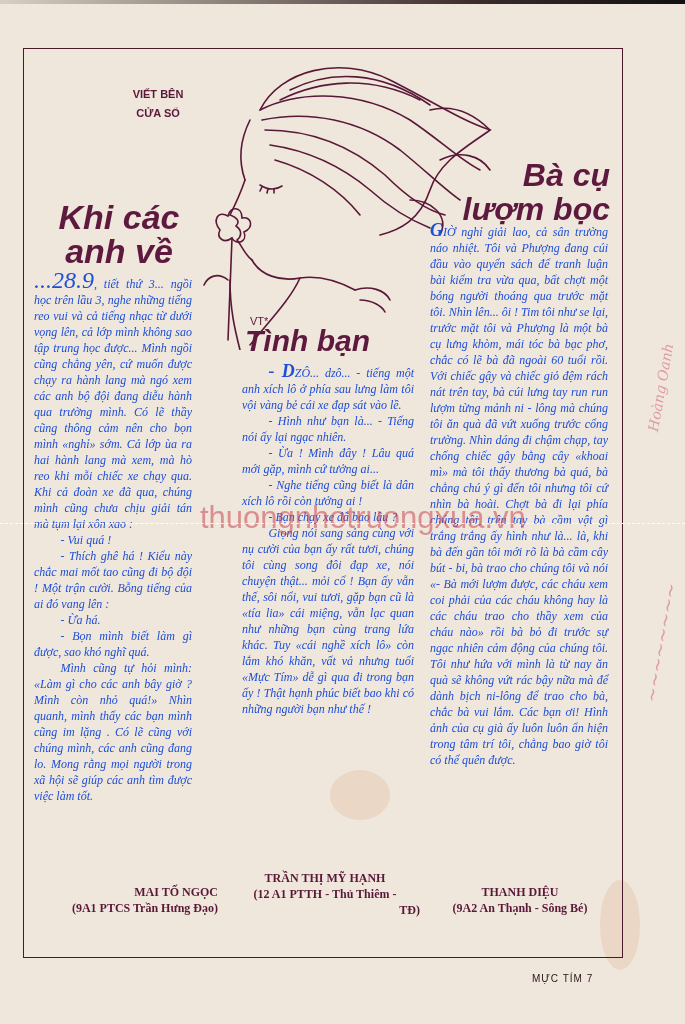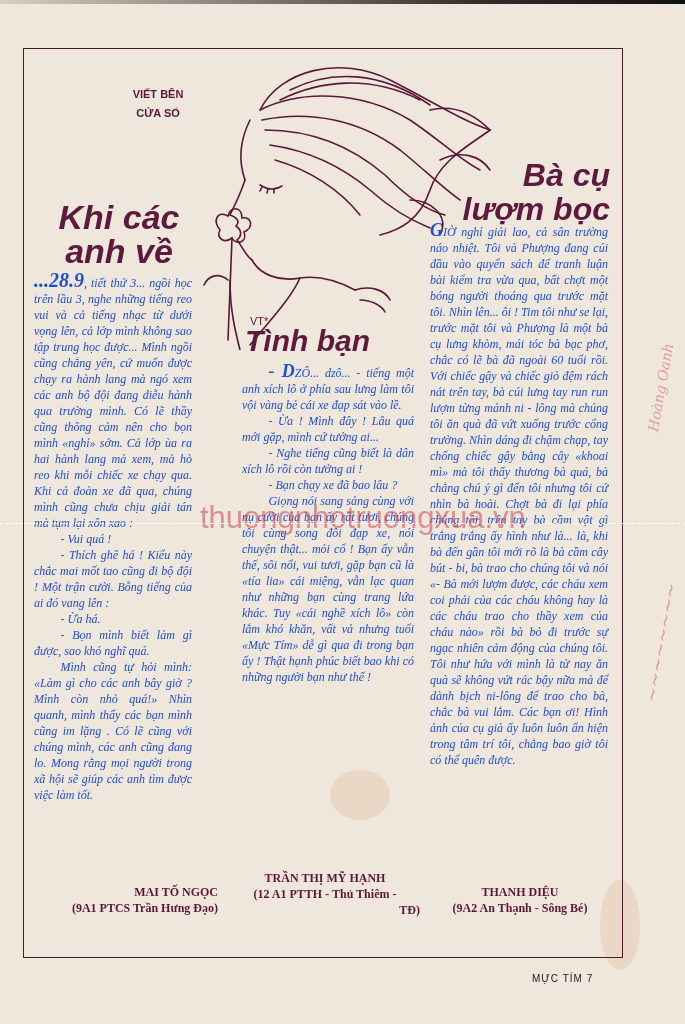--- a/index.html
+++ b/index.html
@@ -34,21 +34,21 @@
     .col {
       position: absolute; font-style: italic; font-size: 12px; line-height: 16px;
       text-align: justify; color: #1d4ed8;
     }
     .col p { margin: 0; }
     .col p.ind { text-indent: 2.2em; }
     .col-1 { left: 34px; top: 272px; width: 158px; }
     .col-2 { left: 242px; top: 363px; width: 172px; }
     .col-3 { left: 430px; top: 222px; width: 178px; }
     .dropcap { font-size: 18px; font-weight: bold; font-style: italic; }
-    .bigdate { font-size: 20px; font-weight: bold; font-style: italic; }
+    .bigdate { font-size: 24px; font-weight: normal; font-style: italic; }
     .byline {
       position: absolute; text-align: center; font-weight: bold; font-size: 12px;
       line-height: 16px; color: #5a1838; font-style: normal;
     }
     .byline-1 { left: 28px; top: 884px; width: 190px; text-align: right; }
     .byline-2 { left: 230px; top: 870px; width: 190px; }
     .byline-2 .aff { text-align: right; display: block; }
     .byline-3 { left: 424px; top: 884px; width: 192px; }
     .footer {
       position: absolute; left: 532px; top: 973px;
@@ -134,20 +134,21 @@
   <p><span class="bigdate">...28.9</span><span>, tiết thứ 3... ngồi học trên lầu 3, nghe những tiếng reo vui và cả tiếng nhạc từ dưới vọng lên, cả lớp mình không sao tập trung học được... Mình ngồi cũng chẳng yên, cứ muốn được chạy ra hành lang mà ngó xem các anh bộ đội đang diễu hành qua trường mình. Có lẽ thầy cũng thông cảm nên cho bọn mình «nghỉ» sớm. Cả lớp ùa ra hai hành lang mà xem, mà hò reo khi mỗi chiếc xe chạy qua. Khi cả đoàn xe đã qua, chúng mình cũng chưa chịu giải tán mà tụm lại xôn xao :</span></p>
   <p class="ind">- Vui quá !</p>
   <p class="ind">- Thích ghê há ! Kiểu này chắc mai mốt tao cũng đi bộ đội ! Một trận cười. Bỗng tiếng của ai đó vang lên :</p>
   <p class="ind">- Ừa há.</p>
   <p class="ind">- Bọn mình biết làm gì được, sao khó nghĩ quá.</p>
   <p class="ind">Mình cũng tự hỏi mình: «Làm gì cho các anh bây giờ ? Mình còn nhỏ quá!» Nhìn quanh, mình thấy các bạn mình cũng im lặng . Có lẽ cũng với chúng mình, các anh cũng đang lo. Mong rằng mọi người trong xã hội sẽ giúp các anh tìm được việc làm tốt.</p>
 </div>
 
 <div class="col col-2">
   <p class="ind"><span class="dropcap">- D</span><span>ZÔ... dzô... - tiếng một anh xích lô ở phía sau lưng làm tôi vội vàng bẻ cái xe đạp sát vào lề.</span></p>
+  <p class="ind">- Hình như bạn là... - Tiếng nói ấy lại ngạc nhiên.</p>
   <p class="ind">- Ừa ! Mình đây ! Lâu quá mới gặp, mình cứ tưởng ai...</p>
   <p class="ind">- Nghe tiếng cũng biết là dân xích lô rồi còn tưởng ai !</p>
   <p class="ind">- Bạn chạy xe đã bao lâu ?</p>
   <p class="ind">Giọng nói sang sảng cùng với nụ cười của bạn ấy rất tươi, chúng tôi cùng song đôi đạp xe, nói chuyện thật... mỏi cổ ! Bạn ấy vẫn thế, sôi nổi, vui tươi, gặp bạn cũ là «tía lia» cái miệng, vẫn lạc quan như những bạn cùng trang lứa khác. Tuy «cái nghề xích lô» còn lắm khó khăn, vất vả nhưng tuổi «Mực Tím» dễ gì qua đi trong bạn ấy ! Thật hạnh phúc biết bao khi có những người bạn như thế !</p>
 </div>
 
 <div class="col col-3">
   <p><span class="dropcap">G</span><span>IỜ nghỉ giải lao, cả sân trường náo nhiệt. Tôi và Phượng đang cúi đầu vào quyển sách để tranh luận bài kiểm tra vừa qua, bất chợt một bóng người thoáng qua trước mặt tôi. Nhìn lên... ôi ! Tim tôi như se lại, trước mặt tôi và Phượng là một bà cụ lưng khòm, mái tóc bà bạc phơ, chắc có lẽ bà đã ngoài 60 tuổi rồi. Với chiếc gậy và chiếc giỏ đệm rách nát trên tay, bà cúi lưng tay run run lượm từng mảnh ni - lông mà chúng tôi ăn quà đã vứt xuống trước cổng trường. Nhìn dáng đi chậm chạp, tay chống chiếc gậy bằng cây «khoai mì» mà tôi thấy thương bà quá, bà chẳng chú ý gì đến tôi nhưng tôi cứ nhìn bà hoài. Chợt bà đi lại phía chúng tôi, trên tay bà cầm vật gì trắng trắng ấy hình như là... là, khi bà đến gần tôi mới rõ là bà cầm cây bút - bi, bà trao cho chúng tôi và nói «- Bà mới lượm được, các cháu xem coi phải của các cháu không hay là các cháu trao cho thầy xem của cháu nào» rồi bà bỏ đi trước sự ngạc nhiên cảm động của chúng tôi. Tôi như hứa với mình là từ nay ăn quà sẽ không vứt rác bậy nữa mà để dành bịch ni-lông để trao cho bà, chắc bà vui lắm. Các bạn ơi! Hình ảnh của cụ già ấy luôn luôn ẩn hiện trong tâm trí tôi, chẳng bao giờ tôi có thể quên được.</span></p>
 </div>
 

